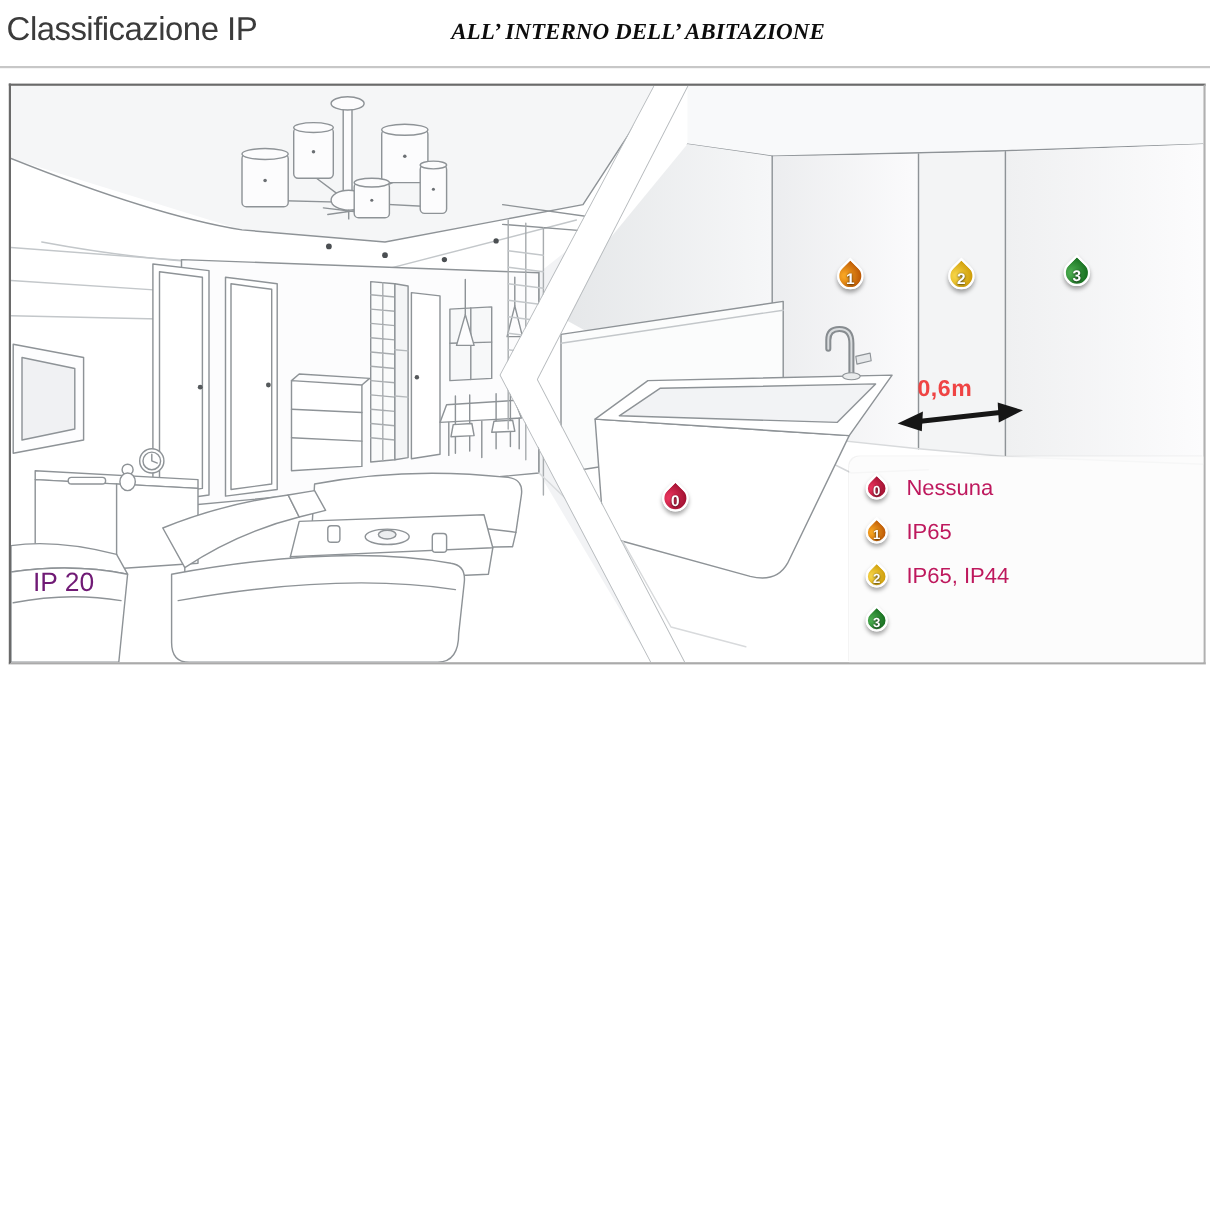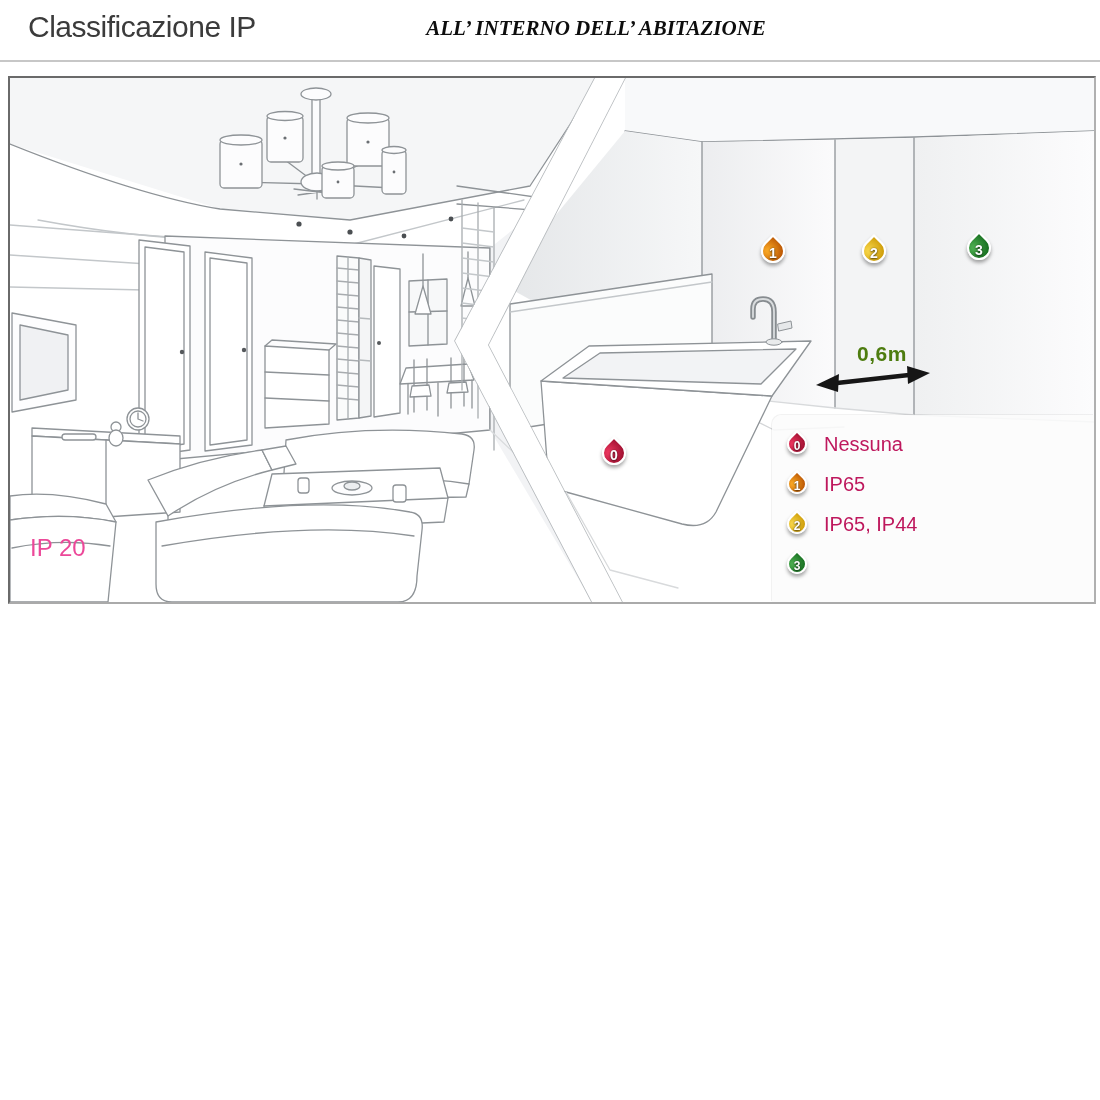--- a/index.html
+++ b/index.html
@@ -1,29 +1,29 @@
 <!DOCTYPE html>
 <html><head>
 <meta charset="utf-8">
 <style>
   html,body{margin:0;padding:0;background:#fff;}
   body{width:1100px;height:1100px;position:relative;font-family:"Liberation Sans",sans-serif;overflow:hidden;}
 
-  .page-title{position:absolute;left:28px;top:10px;font-size:30px;letter-spacing:-0.5px;color:#3b3b3b;}
-  .page-subtitle{position:absolute;left:296px;top:16px;width:600px;text-align:center;
+  .page-title{position:absolute;left:6px;top:10px;font-size:30px;letter-spacing:-0.5px;color:#3b3b3b;}
+  .page-subtitle{position:absolute;left:280px;top:16px;width:600px;text-align:center;
     font-family:"Liberation Serif",serif;font-style:italic;font-weight:bold;font-size:21px;color:#0d0d0d;}
   .header-divider{position:absolute;left:0;top:60px;width:1100px;height:2px;background:#c7c7c7;}
 
   .figure{position:absolute;left:8px;top:76px;width:1084px;height:524px;background:#fff;
     border:2px solid;border-color:#6a6a6a #b0b0b0 #aaaaaa #6a6a6a;}
   .figure svg{position:absolute;left:0;top:0;}
 
-  .ip20-label{position:absolute;left:20px;top:456px;font-size:24px;color:#ec4899;}
-  .dim-label{position:absolute;left:824px;top:264px;width:96px;text-align:center;
-    font-weight:bold;font-size:21px;color:#4d7c0f;letter-spacing:0.5px;}
+  .ip20-label{position:absolute;left:20px;top:438px;font-size:24px;color:#701a75;}
+  .dim-label{position:absolute;left:824px;top:264px;width:96px;text-align:left;
+    font-weight:bold;font-size:21px;color:#ef4444;letter-spacing:0.5px;}
 
   
   .drop{position:absolute;}
   .drop .shape{position:absolute;border-radius:0 50% 50% 50%;transform:rotate(45deg);
     border:2px solid #fff;box-shadow:2px 2px 4px rgba(0,0,0,.35);box-sizing:border-box;}
   .drop .num{position:absolute;text-align:center;font-weight:bold;color:#fff;
     text-shadow:0 1px 2px rgba(0,0,0,.55),0 0 2px rgba(0,0,0,.4);}
   .drop.lg{width:32px;height:42px;}
   .drop.lg .shape{left:4px;top:9px;width:24px;height:24px;}
   .drop.lg .num{left:0;top:15px;width:32px;font-size:14px;}

